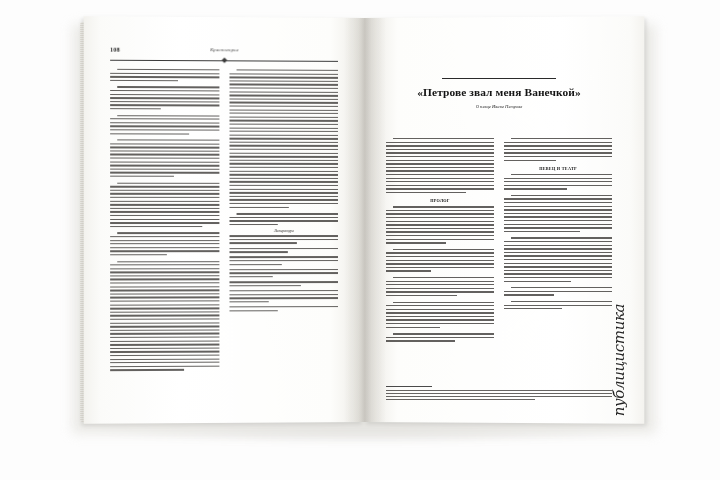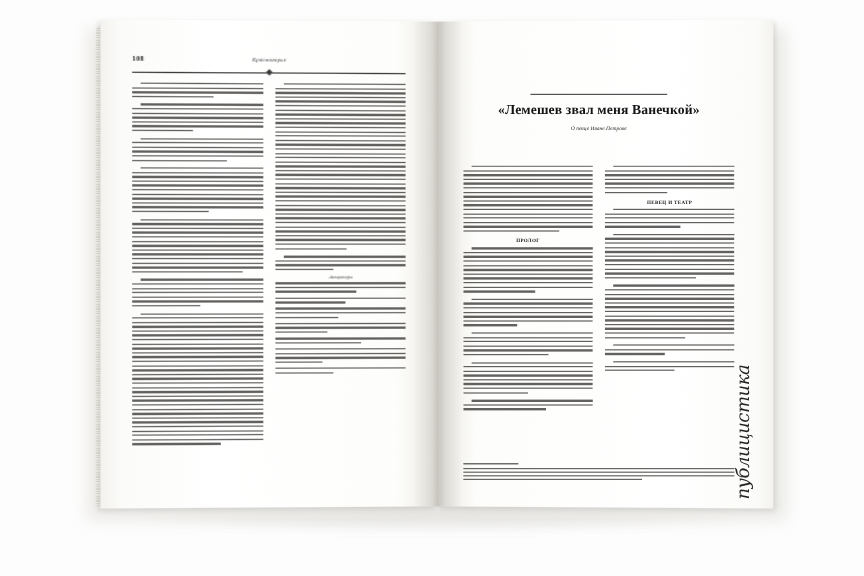--- a/index.html
+++ b/index.html
@@ -456,21 +456,21 @@
       </div>
     </div>
 
     <div class="page right">
       <div class="runhead right">
         
       </div>
     </div>
 
     <div class="art-rule"></div>
-    <div class="art-title">«Лемешев звал меня Ванечкой»</div>
+    <div class="art-title">«Петрове звал меня Ванечкой»</div>
     <div class="art-sub">О певце Иване Петрове</div>
 
     <div class="cols right-page">
 
       <div class="col">
         <div>
           <div class="tline ind" style="width:100%"></div>
             <div class="tline" style="width:100%"></div>
             <div class="tline" style="width:100%"></div>
             <div class="tline" style="width:100%"></div>

